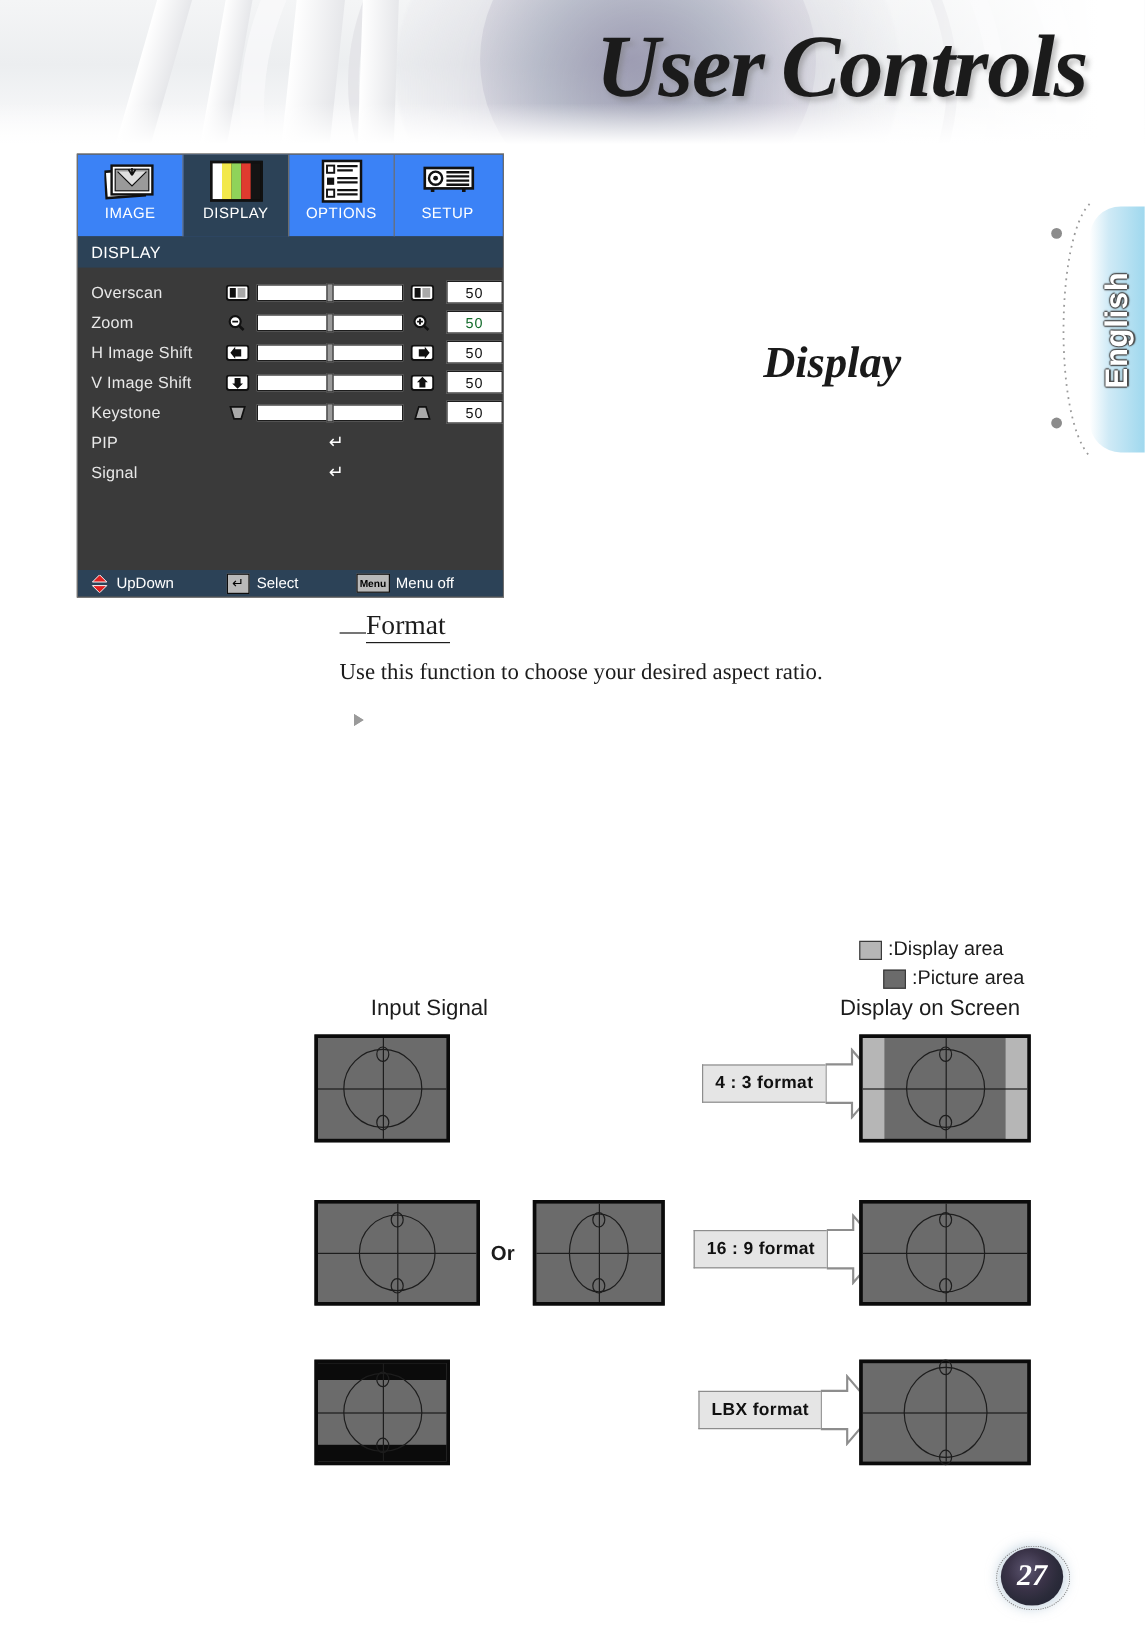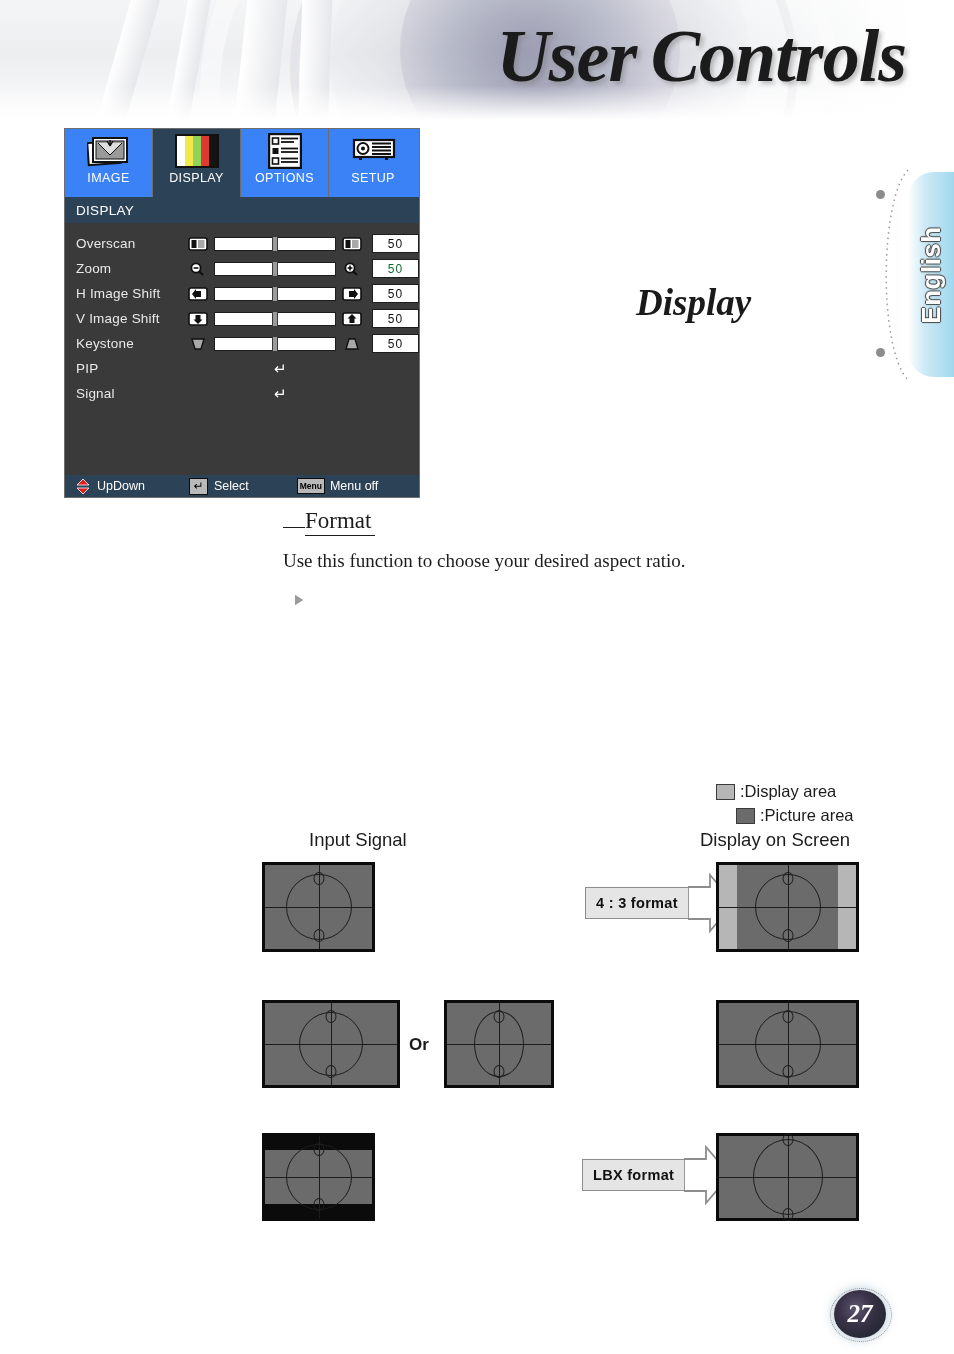--- a/index.html
+++ b/index.html
@@ -473,20 +473,26 @@
   <div class="orTxt" style="left:409px;top:265px;">Or</div>
 
   <div class="scr" style="left:444px;top:230px;width:110px;height:88px;">
     <div class="hline"></div>
     <div class="vline"></div>
     <div class="circ" style="width:48px;height:64px;"></div>
     <div class="dot dotT"></div>
     <div class="dot dotB"></div>
   </div>
 
+  <div class="arrowBox" style="left:578px;top:248px;">
+    <span class="lbl">16 : 9 format</span>
+    <svg width="48" height="60" viewBox="0 0 48 60">
+      <path d="M0 14 L22 14 L22 2 L46 30 L22 58 L22 46 L0 46 Z" fill="#ffffff" stroke="#8d8d8d" stroke-width="1.8"></path>
+    </svg>
+  </div>
 
   <div class="scr" style="left:716px;top:230px;width:143px;height:88px;">
     <div class="hline"></div>
     <div class="vline"></div>
     <div class="circ" style="width:64px;height:64px;"></div>
     <div class="dot dotT"></div>
     <div class="dot dotB"></div>
   </div>
 
   <div class="scr" style="left:262px;top:363px;width:113px;height:88px;">

